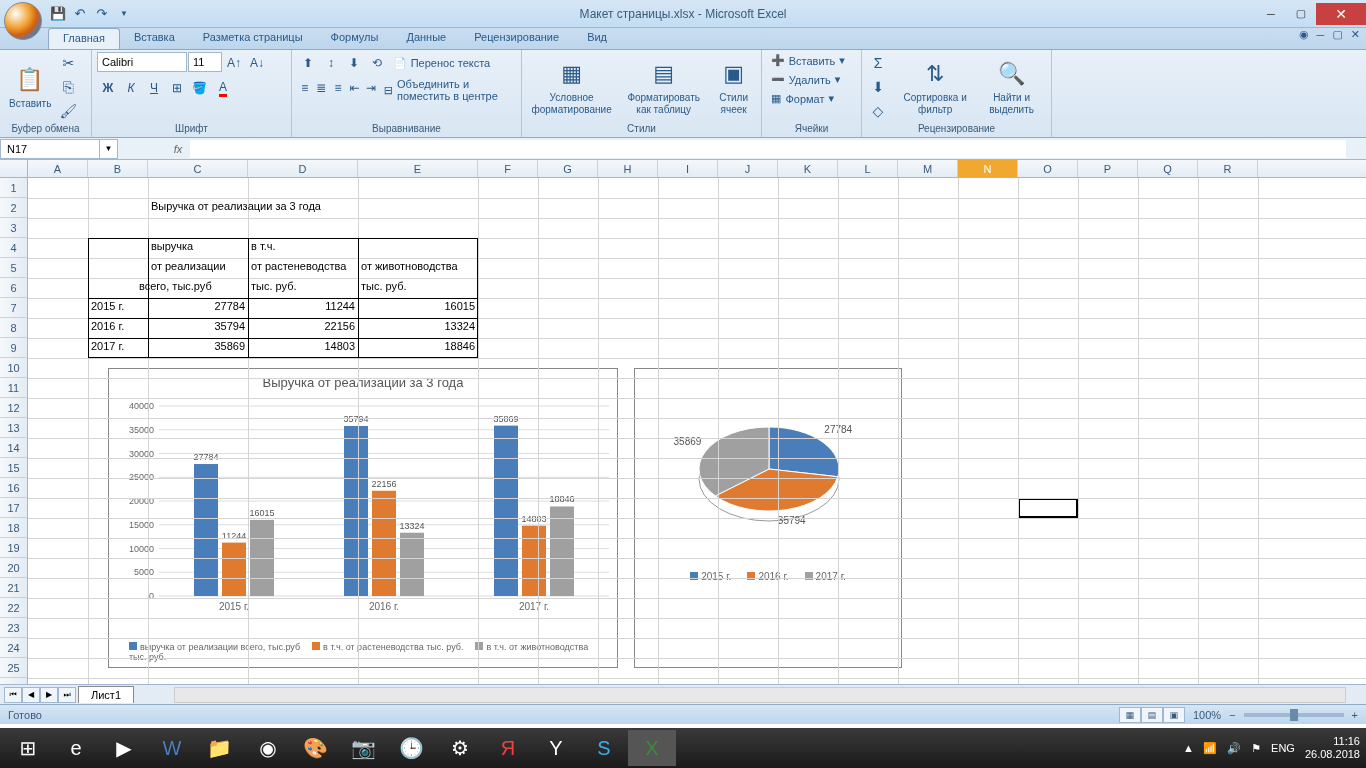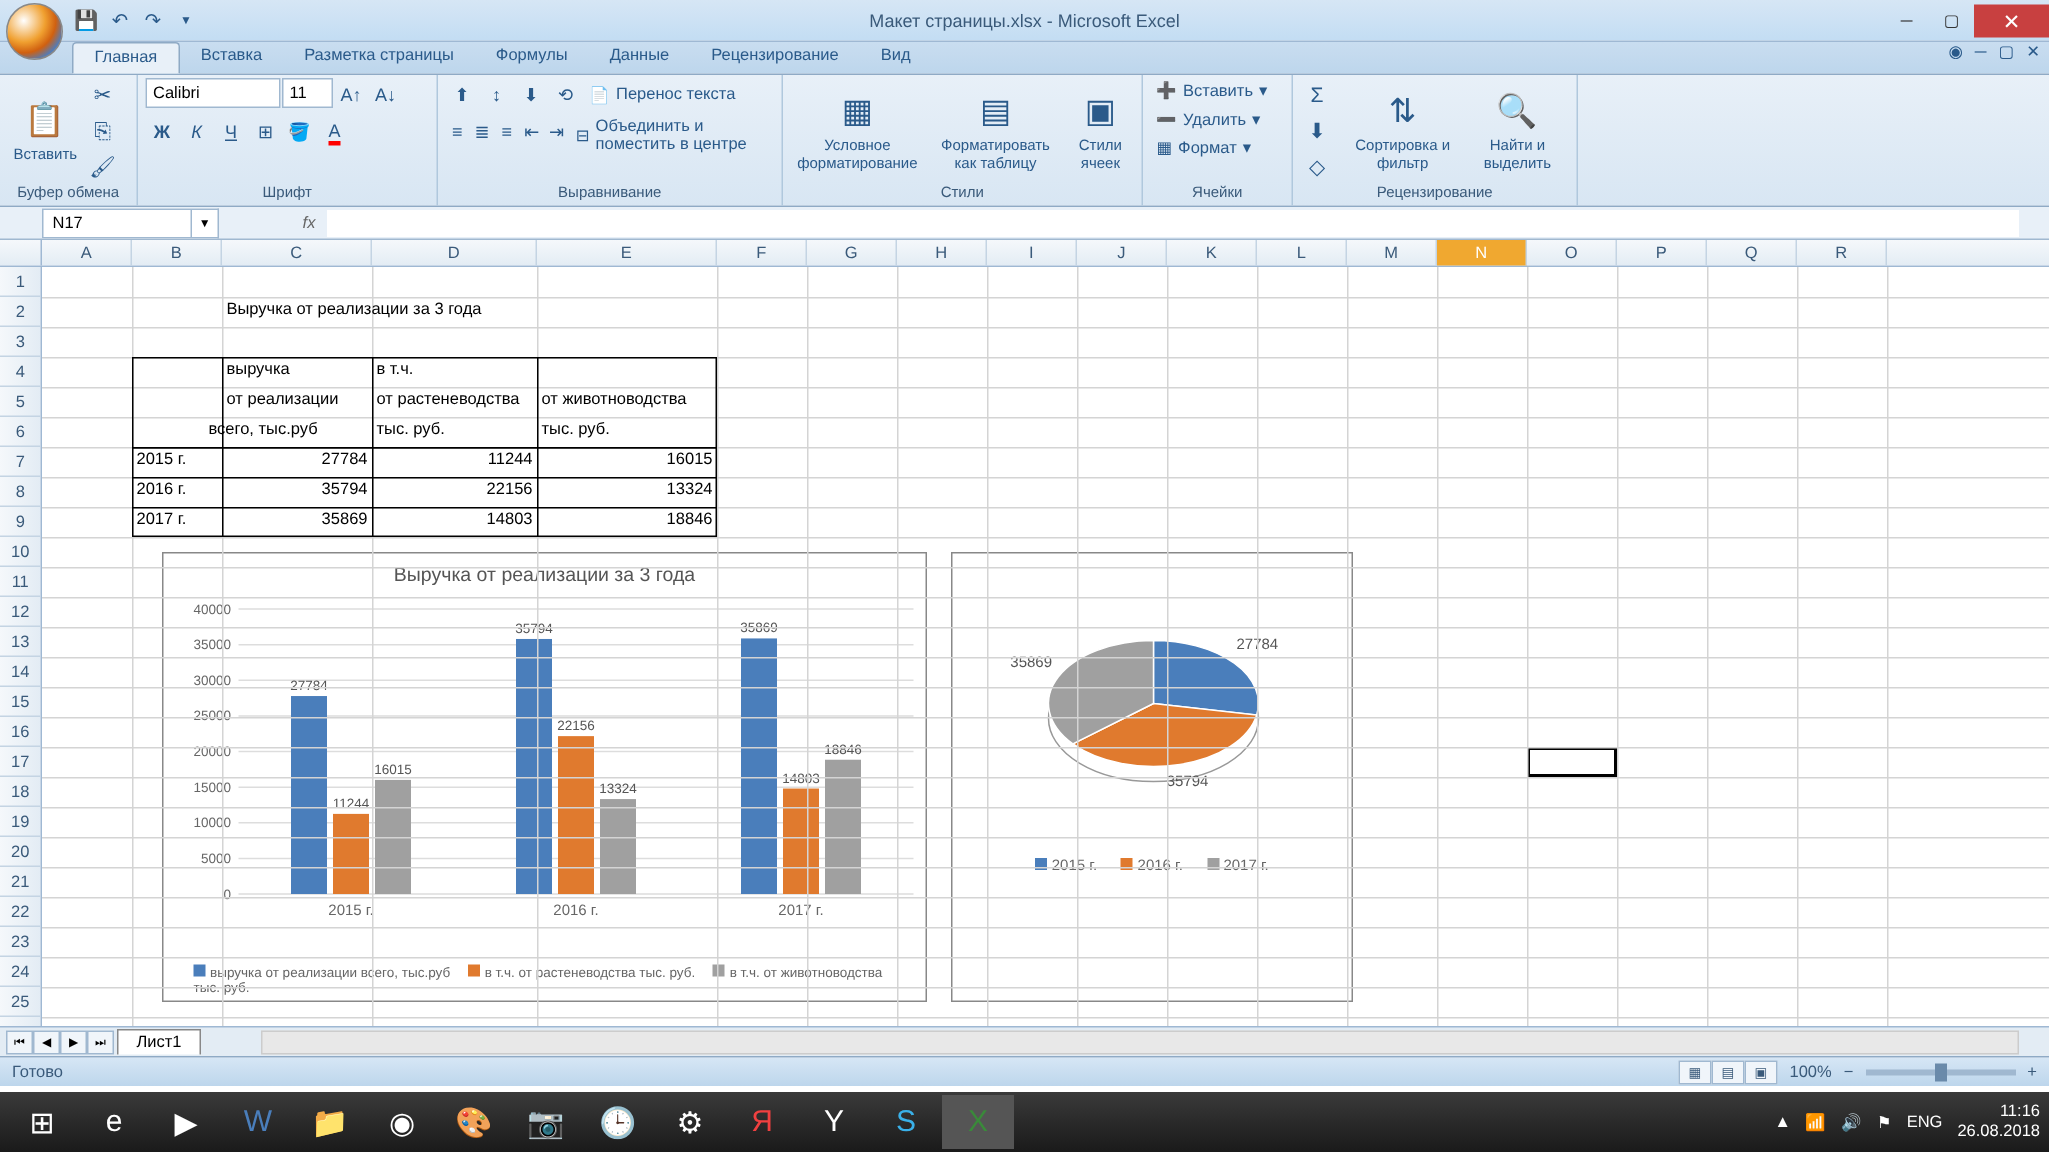--- a/index.html
+++ b/index.html
@@ -32,21 +32,21 @@
 .small-btn { width: 22px; height: 22px; display: flex; align-items: center; justify-content: center; font-size: 14px; color: #2a5a8a; }
 .font-sel { height: 20px; border: 1px solid #a0b8d0; background: #fff; font-size: 11px; padding: 0 4px; }
 .btn-row { display: flex; gap: 1px; }
 .tb { width: 22px; height: 22px; display: flex; align-items: center; justify-content: center; border: 1px solid transparent; font-size: 12px; color: #2a5a8a; }
 .chk-lbl { display: flex; align-items: center; gap: 4px; font-size: 11px; color: #2a5a8a; padding: 1px 4px; }
 .num-sel { height: 20px; border: 1px solid #a0b8d0; background: #fff; font-size: 11px; padding: 0 4px; width: 120px; }
 .cell-btn { display: flex; align-items: center; gap: 4px; font-size: 11px; color: #2a5a8a; padding: 2px 4px; white-space: nowrap; }
 
 
 .formula-row { height: 22px; background: #e8f0f8; display: flex; align-items: center; border-bottom: 1px solid #a0b8d0; }
-.name-box { width: 100px; height: 20px; border: 1px solid #a0b8d0; background: #fff; margin-left: 28px; padding: 0 6px; font-size: 11px; display: flex; align-items: center; }
+.name-box { width: 100px; height: 20px; border: 1px solid #a0b8d0; background: #fff; padding: 0 6px; font-size: 11px; display: flex; align-items: center; }
 .name-dd { width: 18px; height: 20px; border: 1px solid #a0b8d0; border-left: none; background: #fff; display: flex; align-items: center; justify-content: center; font-size: 8px; }
 .fx-lbl { width: 24px; text-align: center; font-style: italic; color: #666; margin-left: 48px; }
 .formula-input { flex: 1; height: 18px; border: none; background: #fff; margin-right: 20px; }
 
 
 .grid-area { position: relative; height: 524px; overflow: hidden; background: #fff; }
 .col-headers { display: flex; height: 18px; background: linear-gradient(#f5f8fb, #e3ecf4); border-bottom: 1px solid #9fb8d3; }
 .rowh-spacer { width: 28px; border-right: 1px solid #9fb8d3; }
 .colh { border-right: 1px solid #c4d4e3; text-align: center; font-size: 11px; color: #3a5a7a; line-height: 18px; }
 .colh.sel { background: #f0a830; color: #fff; }

